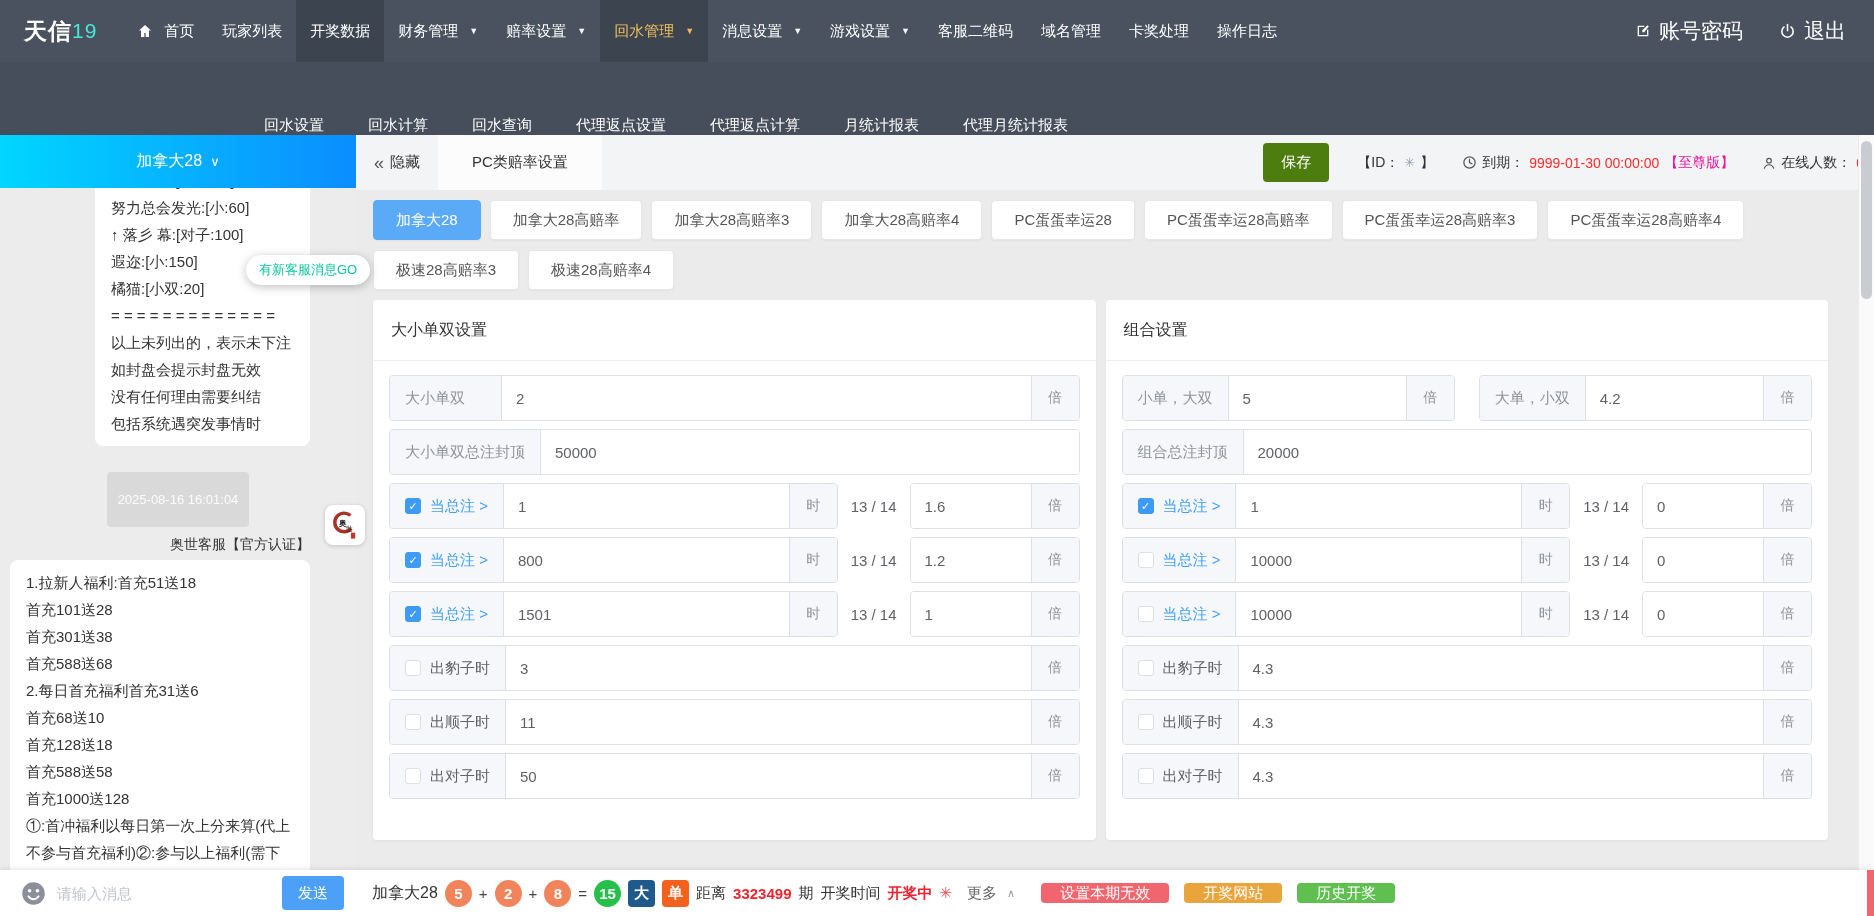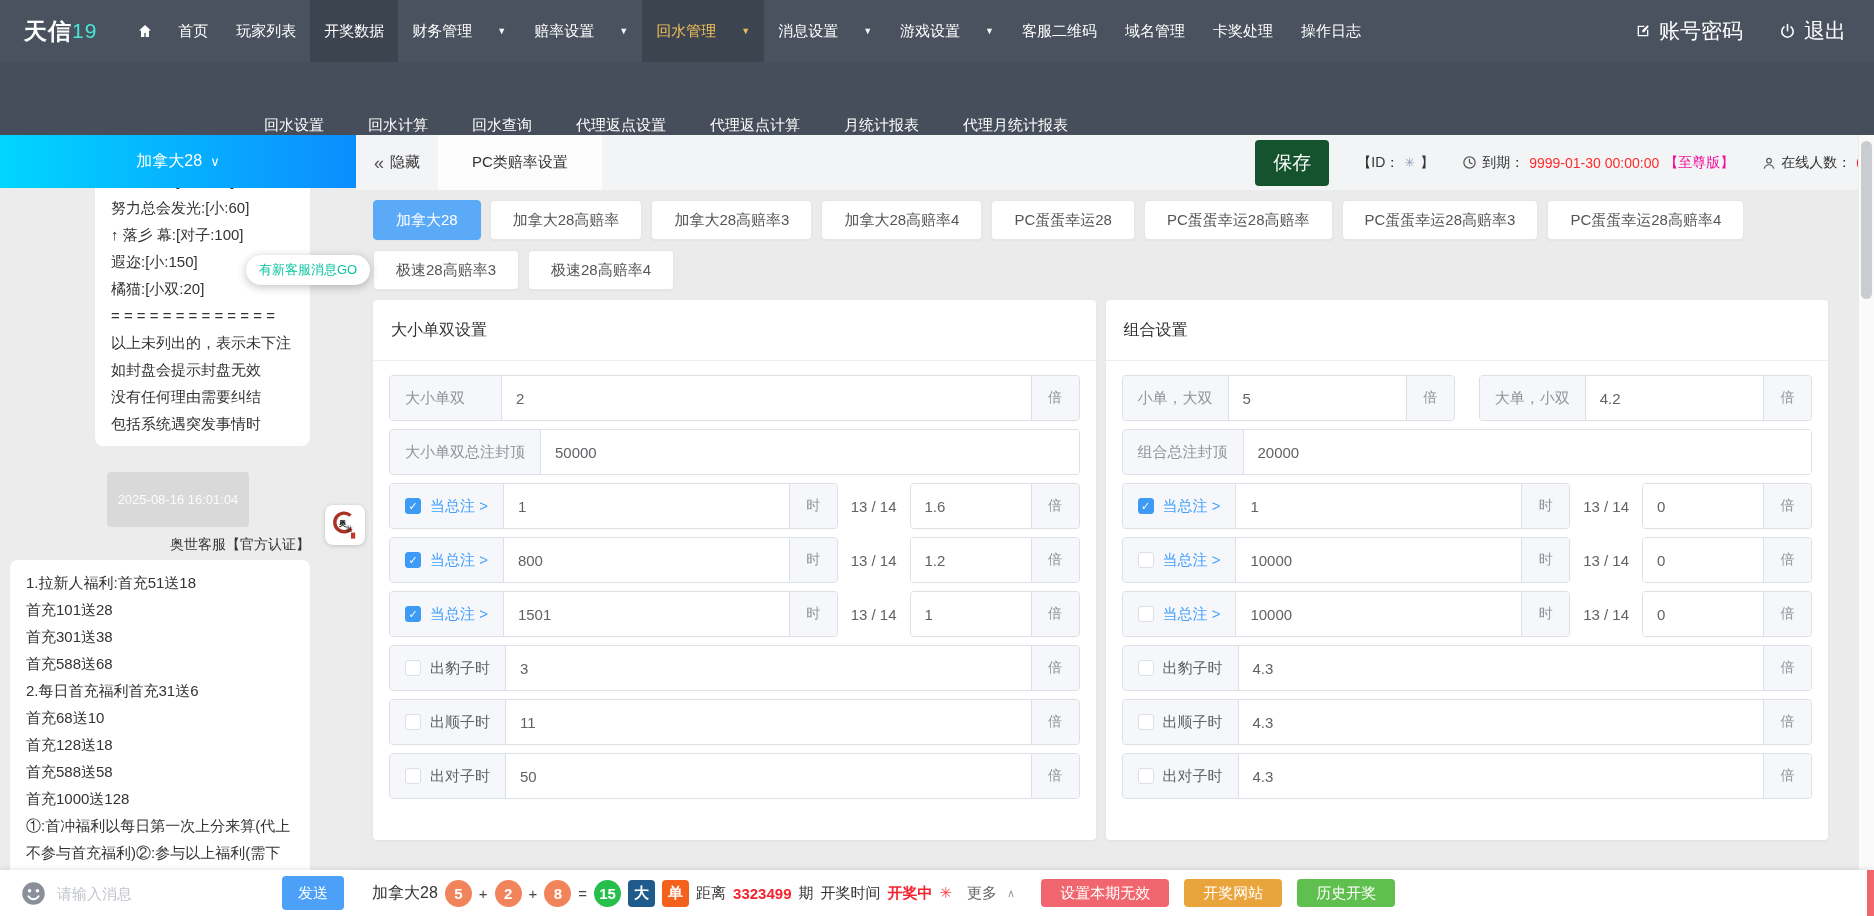--- a/index.html
+++ b/index.html
@@ -1,20 +1,20 @@
 <!DOCTYPE html>
 <html><head>
 <meta charset="utf-8">
 <style>
   *{margin:0;padding:0;box-sizing:border-box}
   html,body{width:1874px;height:916px;overflow:hidden;background:#EBEBEB;font-family:"Liberation Sans",sans-serif;position:relative}
   
   .nav1{position:absolute;top:0;left:0;width:100%;height:62px;background:#49525E;display:flex;align-items:stretch;color:#fff;z-index:10}
   .logo{display:flex;align-items:center;margin:0 26px 0 24px;font-size:23px;font-weight:bold;letter-spacing:1px}.logo .suffix{color:#49E6D6;font-size:21px;font-weight:normal}
-  .nav-item{display:flex;align-items:center;gap:25px;padding:12px 14px;font-size:15px;cursor:pointer;white-space:nowrap}
+  .nav-item{display:flex;align-items:center;gap:11px;padding:12px 14px;font-size:15px;cursor:pointer;white-space:nowrap}
   .nav-item.active{background:#3C444F}
   .nav-item.gold{color:#F0C05A}
   .caret{font-size:9px;opacity:.95}
   .nav-right{margin-left:auto;display:flex;align-items:center;gap:36px;margin-right:28px;font-size:21px}
   .nav-right .nr{display:flex;align-items:center;gap:8px;cursor:pointer}
   
   .nav2{position:absolute;top:62px;left:0;width:100%;height:73px;background:#454E5A;display:flex;align-items:flex-end;gap:44px;padding-left:264px;color:#fff;font-size:15px;z-index:9}
   .nav2 .sub-item{cursor:pointer;white-space:nowrap}
   
   .sidebar{position:absolute;top:135px;left:0;width:356px;bottom:46px;background:#ECECEC;z-index:8;overflow:hidden}
@@ -28,21 +28,21 @@
   .sender{text-align:right;margin:9px 46px 0 0;font-size:14px;color:#333}
   .tooltip{position:absolute;left:246px;top:255px;background:#fff;color:#0BC5A0;font-size:13px;padding:6px 13px;border-radius:15px;box-shadow:0 2px 10px rgba(0,0,0,.25);z-index:60;white-space:nowrap;cursor:pointer}
   .cs-avatar{position:absolute;left:325px;top:505px;width:40px;height:40px;background:#fff;border-radius:8px;z-index:60;display:flex;align-items:center;justify-content:center;box-shadow:0 1px 4px rgba(0,0,0,.18)}
   
   .main{position:absolute;left:356px;top:135px;right:0;bottom:46px;background:#EBEBEB;overflow:hidden}
   .toolbar{height:55px;background:#F3F4F6;display:flex;align-items:center}
   .hide-btn{margin-left:18px;font-size:15px;color:#333;display:flex;align-items:center;gap:6px;cursor:pointer}
   .hide-btn .chev{font-size:18px;color:#555;line-height:1}
   .pc-tab{height:55px;margin-left:18px;padding:0 34px;background:#FCFCFC;display:flex;align-items:center;font-size:15px;color:#333;cursor:pointer}
   .toolbar-right{margin-left:auto;display:flex;align-items:center;gap:28px;margin-right:10px;font-size:14px;color:#333;white-space:nowrap}
-  .save-btn{background:#14532d;color:#fff;font-size:19px;padding:10px 18px;border-radius:4px;border:none;cursor:pointer}
+  .save-btn{background:#4d7c0f;color:#fff;font-size:15px;padding:10px 18px;border-radius:4px;border:none;cursor:pointer}
   .idspin{color:#8FA3B8;font-size:13px}
   .redtx{color:#FF2B2B}.magenta{color:#F2109C}
   .tr-item{display:flex;align-items:center;gap:5px}
   
   .tabs{padding:10px 46px 0 17px}
   .tabrow{display:flex;gap:9px;margin-bottom:10px}
   .gtab{background:#fff;border:1px solid #E6E6E6;border-radius:4px;height:40px;display:flex;align-items:center;padding:0 22px;font-size:15px;color:#555;cursor:pointer;box-shadow:0 1px 2px rgba(0,0,0,.04);white-space:nowrap}
   .gtab.active{background:#5BAAF8;border-color:#5BAAF8;color:#fff}
   
   .panels{display:flex;gap:10px;margin:7px 46px 0 17px;align-items:flex-start}
@@ -75,21 +75,21 @@
   .ball{width:27px;height:27px;border-radius:50%;background:#F2845C;color:#fff;font-size:15px;font-weight:bold;display:flex;align-items:center;justify-content:center}
   .ball.sum{background:#27BF4C}
   .sq{width:27px;height:27px;border-radius:4px;display:flex;align-items:center;justify-content:center;color:#fff;font-size:15px;font-weight:bold}
   .sq.big{background:#1E5B8C}.sq.odd{background:#F3611C}
   .opsign{color:#444}
   .redbold{color:#F5222D;font-weight:bold}
   .spin{color:#FF4545;display:inline-block;animation:rot 1.2s linear infinite;font-size:15px}
   @keyframes rot{to{transform:rotate(360deg)}}
   .more{color:#666;display:flex;align-items:center;gap:10px;margin-left:8px;cursor:pointer}
   .more .mc{font-size:11px;color:#999}
-  .bb-btn{height:28px;border:none;border-radius:4px;color:#fff;font-size:15px;padding:0 19px;margin-left:15px;cursor:pointer;white-space:nowrap}
+  .bb-btn{height:20px;border:none;border-radius:4px;color:#fff;font-size:15px;padding:0 19px;margin-left:15px;cursor:pointer;white-space:nowrap}
   .bb-red{background:#F1666E;margin-left:26px}
   .bb-orange{background:#E9A43C}
   .bb-green{background:#5FC04F}
   .edge-tab{position:absolute;right:0;bottom:0;width:7px;height:46px;background:#F2656D;z-index:65}
   
   .scrollbar{position:absolute;right:0;top:135px;bottom:46px;width:16px;background:#FAFAFA;border-left:1px solid #EBEBEB;z-index:40}
   .thumb{position:absolute;left:2px;right:2px;top:6px;height:158px;background:#C9CDD1;border-radius:6px;cursor:pointer}
 </style>
 </head>
 <body>

